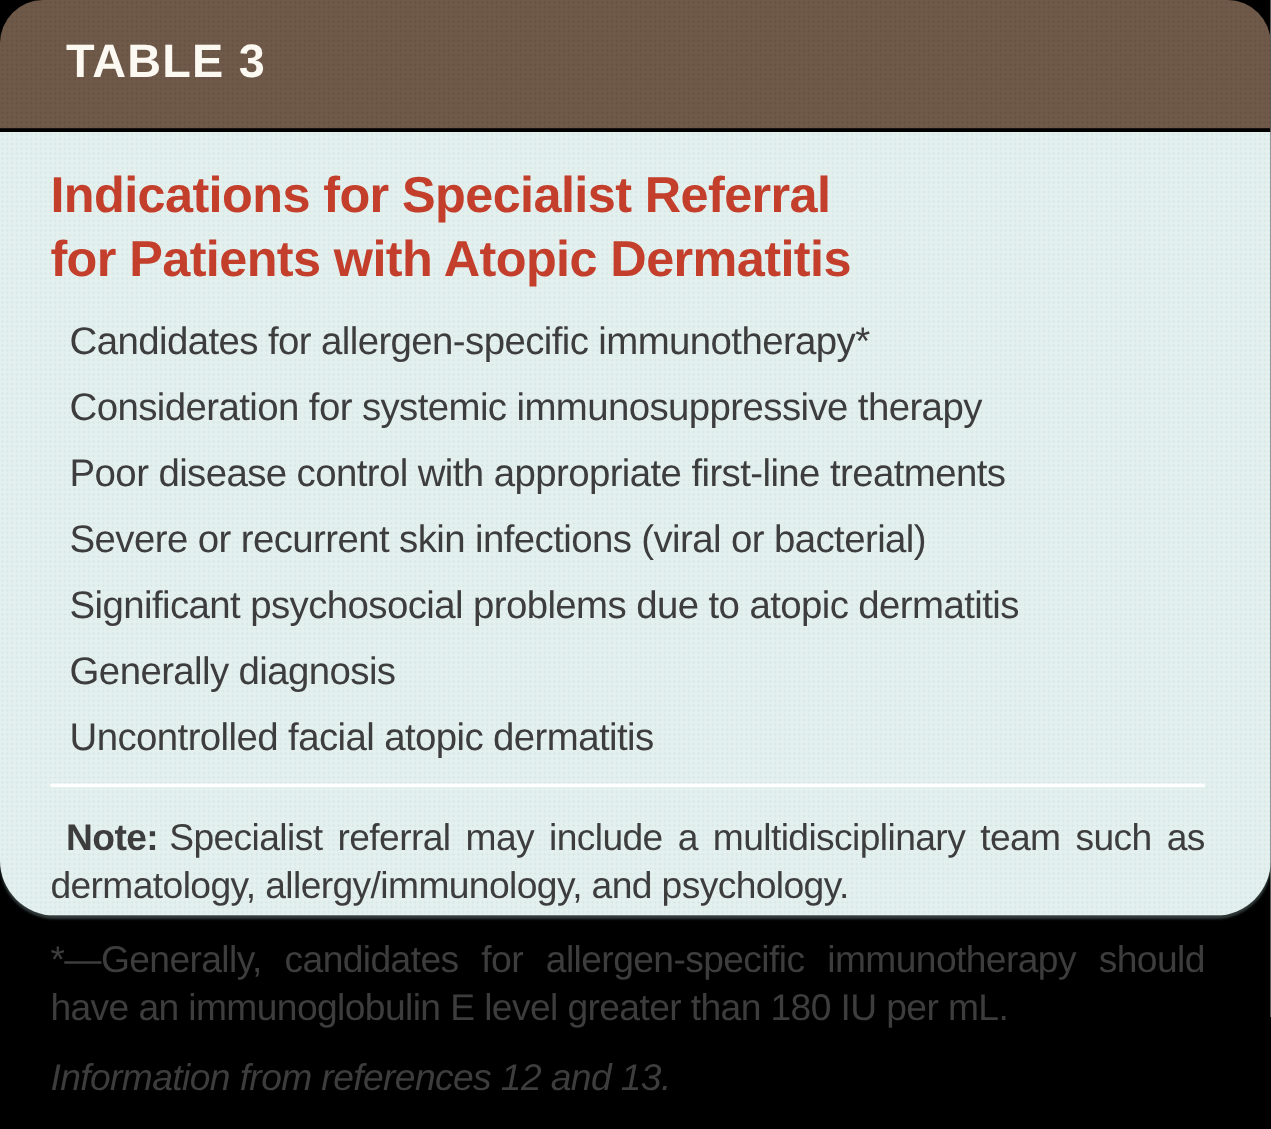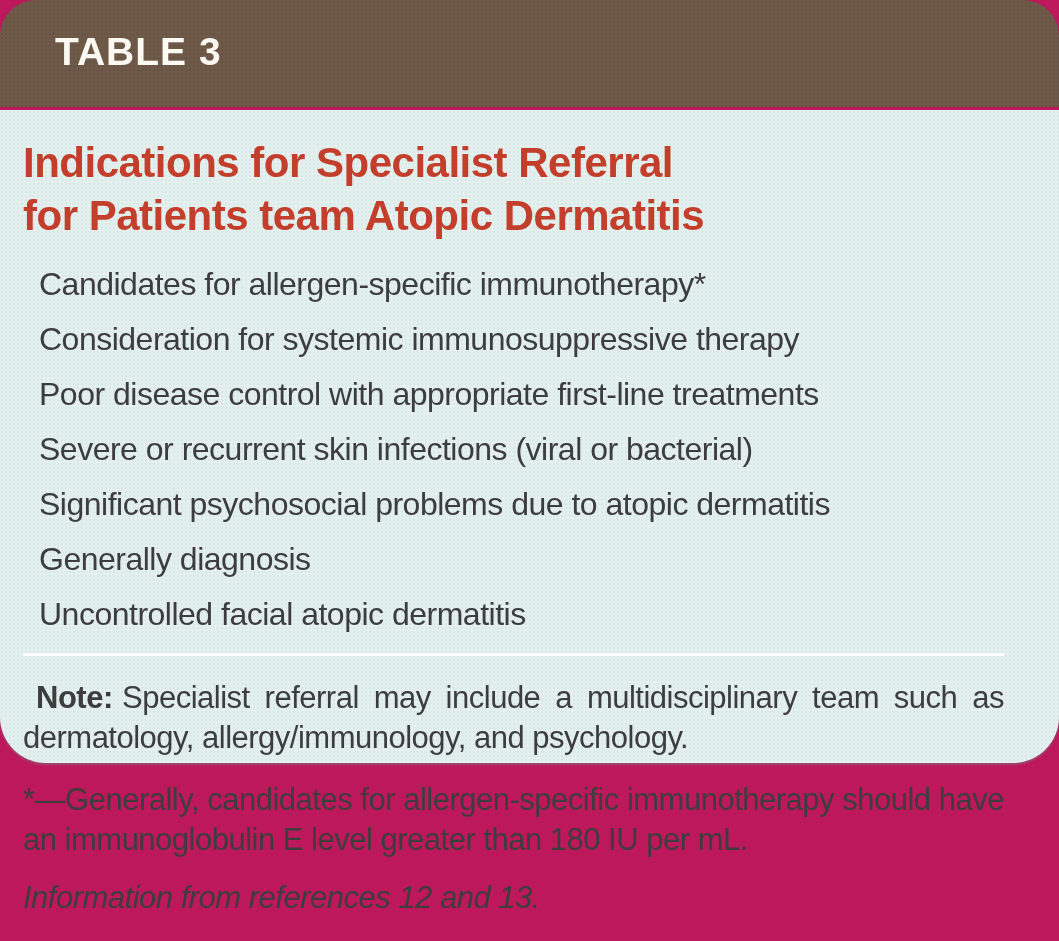--- a/index.html
+++ b/index.html
@@ -5,21 +5,21 @@
   html, body {
     margin: 0;
     padding: 0;
     background: #ffffff;
     font-family: "Liberation Sans", sans-serif;
   }
   .canvas {
     position: relative;
     width: 1059px;
     height: 941px;
-    background: #be185d;
+    background: #000000;
     overflow: hidden;
   }
   .card {
     position: absolute;
     top: 0; left: 0;
     width: 1059px;
     height: 939px;
   }
   .header-bar {
     box-sizing: border-box;
@@ -39,21 +39,21 @@
     letter-spacing: 1px;
   }
   .body-panel {
     box-sizing: border-box;
     margin-top: 3px;
     height: 653px;
     background-color: #E3F0EE;
     background-image: radial-gradient(rgba(90,140,140,0.08) 0.8px, transparent 0.9px);
     background-size: 4px 4px;
     border-radius: 0 0 46px 46px;
-    padding: 26px 55px 0 23px;
+    padding: 26px 55px 0 42px;
     box-shadow: 0 2px 2px rgba(110,130,130,0.45);
     color: #3D3D3D;
   }
   .table-title {
     margin: 0 0 26px 0;
     color: #C33E2B;
     font-size: 42px;
     font-weight: bold;
     line-height: 53px;
     letter-spacing: -0.5px;
@@ -96,21 +96,21 @@
 
 <div class="canvas">
   <div class="card">
 
     <div class="header-bar">
       <span class="header-label">TABLE 3</span>
     </div>
 
     <div class="body-panel">
 
-      <h1 class="table-title"><span>Indications for Specialist Referral</span><br><span>for Patients team Atopic Dermatitis</span></h1>
+      <h1 class="table-title"><span>Indications for Specialist Referral</span><br><span>for Patients with Atopic Dermatitis</span></h1>
 
       <div class="items">
         <div class="item">Candidates for allergen-specific immunotherapy*</div>
         <div class="item">Consideration for systemic immunosuppressive therapy</div>
         <div class="item">Poor disease control with appropriate first-line treatments</div>
         <div class="item">Severe or recurrent skin infections (viral or bacterial)</div>
         <div class="item">Significant psychosocial problems due to atopic dermatitis</div>
         <div class="item">Generally diagnosis</div>
         <div class="item">Uncontrolled facial atopic dermatitis</div>
       </div>

